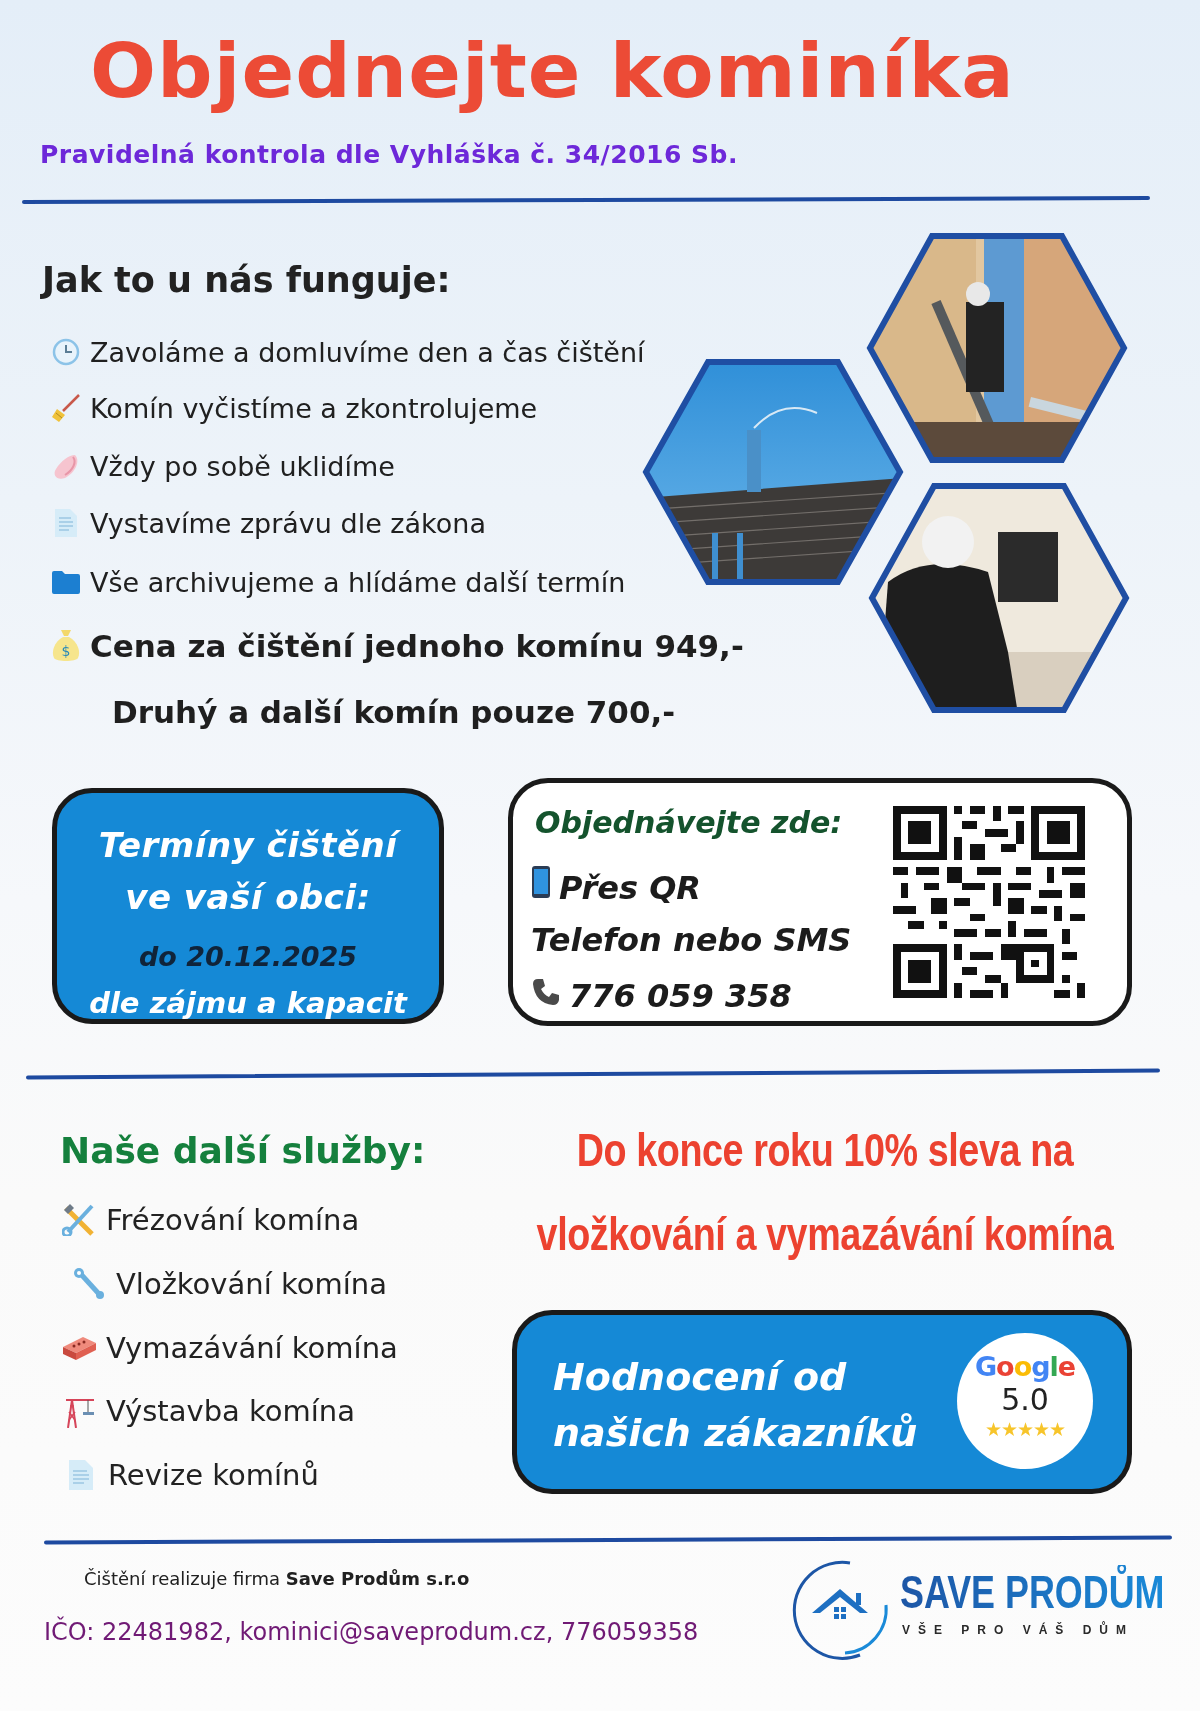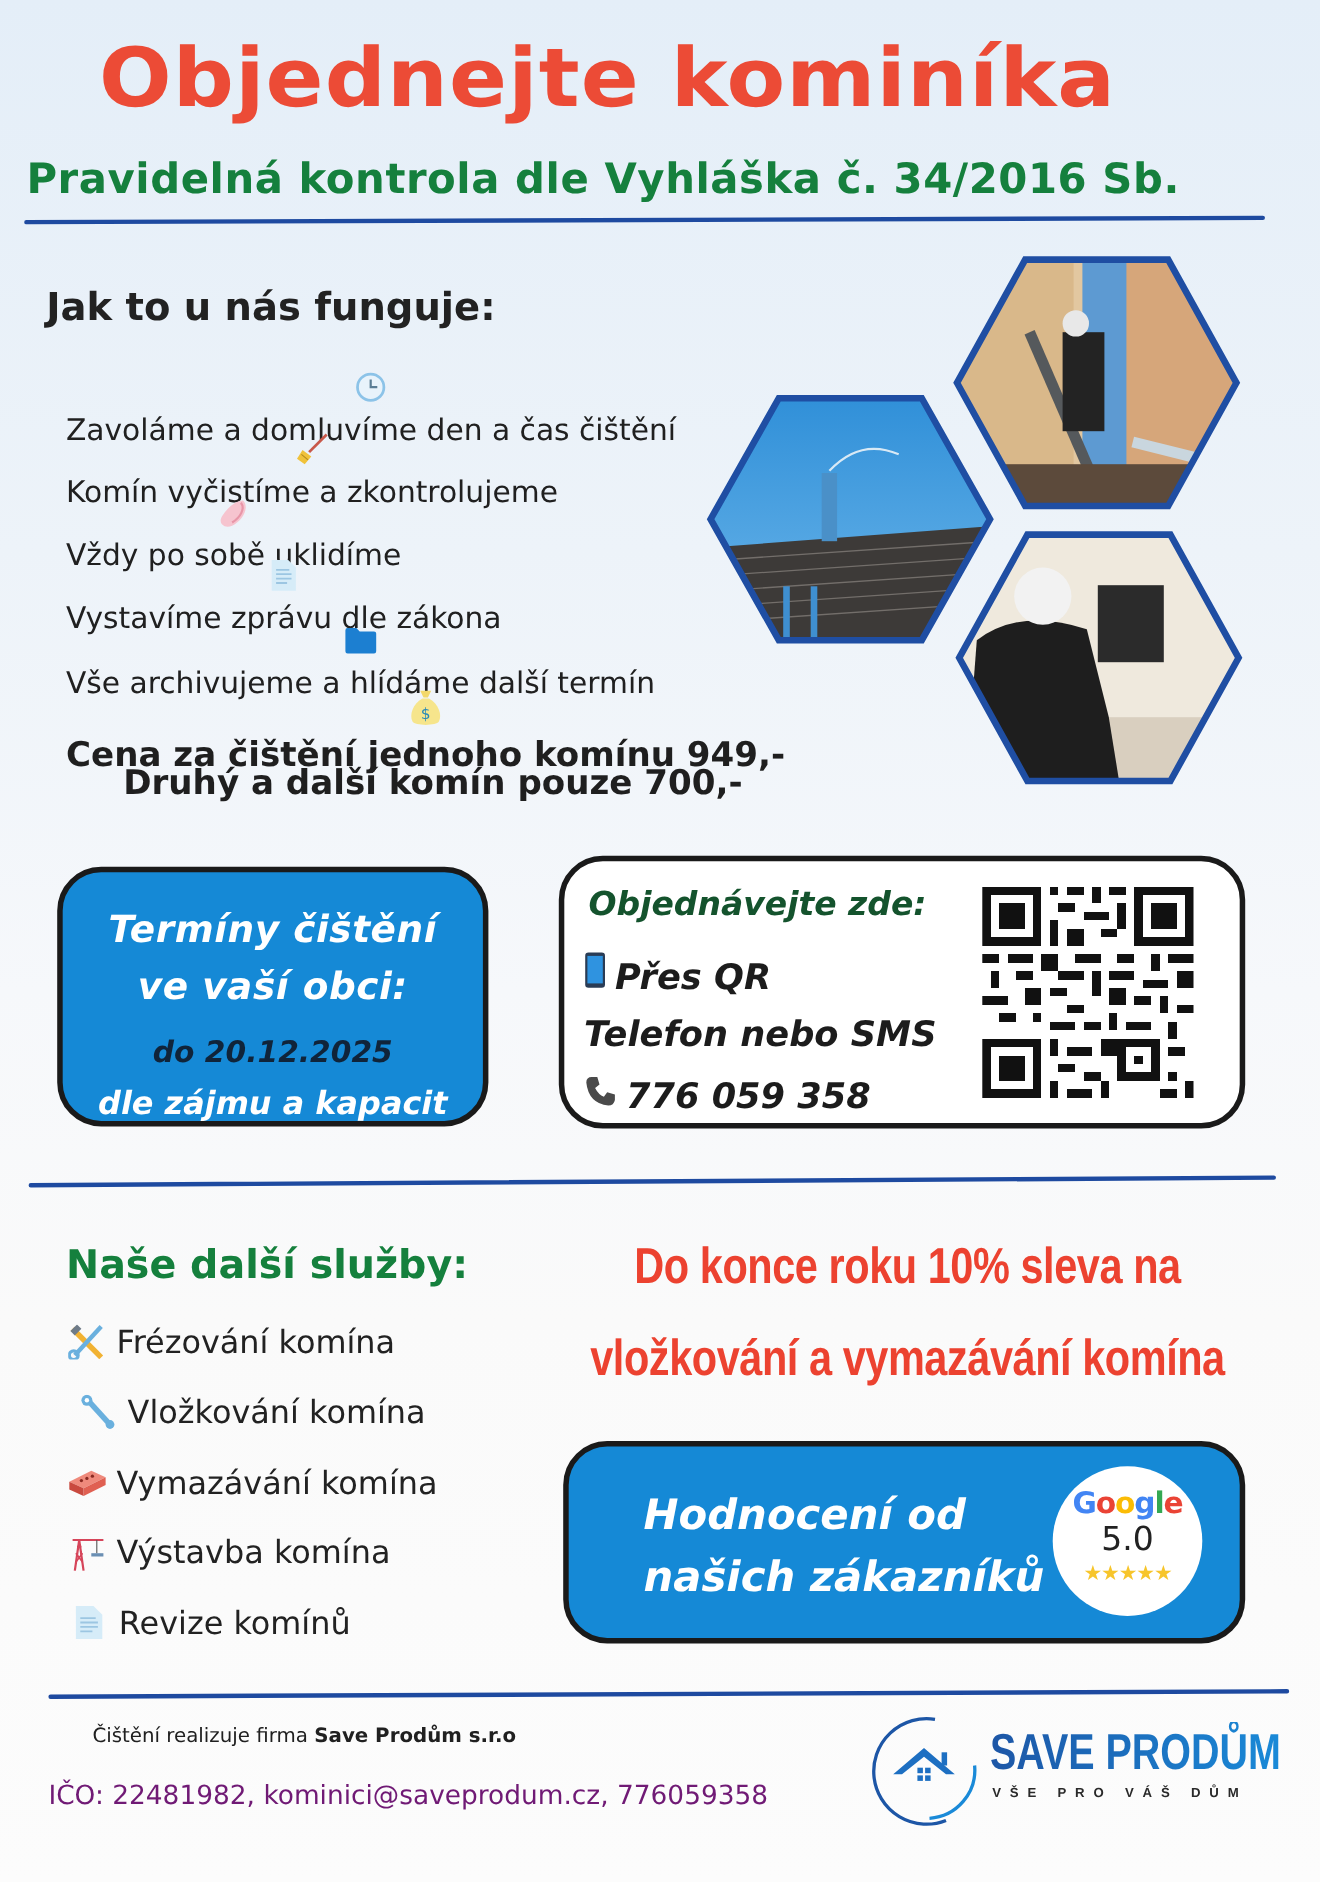--- a/index.html
+++ b/index.html
@@ -13,37 +13,37 @@
   .abs { position: absolute; }
 
   
   .title {
     left: 90px; top: 28px; width: 1020px;
     font-family: "DejaVu Sans", sans-serif; font-weight: bold;
     font-size: 74px; color: #ec4b36; letter-spacing: 1px;
     transform: scaleX(1.05); transform-origin: left top;
   }
   .subtitle {
-    left: 24px; top: 140px;
+    left: 40px; top: 140px;
     font-family: "DejaVu Sans", sans-serif; font-weight: bold;
-    font-size: 38px; color: #15803d; letter-spacing: 0.5px;
+    font-size: 25px; color: #6d28d9; letter-spacing: 0.5px;
   }
   .rule { height: 4px; background: #1e4aa0; border-radius: 2px; }
   .rule1 { left: 22px; top: 198px; width: 1128px; transform: rotate(-0.2deg); }
   .rule2 { left: 26px; top: 1072px; width: 1134px; transform: rotate(-0.35deg); }
   .rule3 { left: 44px; top: 1538px; width: 1128px; transform: rotate(-0.25deg); }
 
   
   .how-title {
     left: 42px; top: 260px;
     font-family: "DejaVu Sans", sans-serif; font-weight: bold; font-size: 35px; color: #222;
   }
   .step {
-    left: 60px; display: flex; align-items: center; gap: 8px;
-    font-family: "DejaVu Sans", sans-serif; font-size: 27px; color: #202020; flex-direction: column;
+    left: 50px; display: flex; align-items: center; gap: 8px;
+    font-family: "DejaVu Sans", sans-serif; font-size: 27px; color: #202020;
   }
   .step .ic { width: 32px; height: 32px; display: inline-flex; align-items: center; justify-content: center; flex: 0 0 32px; }
   .price {
     font-family: "DejaVu Sans", sans-serif; font-weight: bold; font-size: 31px; color: #1f1f1f;
   }
 
   
   .hex-wrap { position: absolute; }
   .hex-wrap svg { display: block; }
 
@@ -96,21 +96,21 @@
   }
 
   
   .review-box {
     left: 512px; top: 1310px; width: 620px; height: 184px;
     background: #1589d6; border: 5px solid #1a1a1a; border-radius: 40px;
   }
   .review-box .r-text {
     position: absolute; left: 36px; top: 34px;
     font-family: "DejaVu Sans", sans-serif; font-style: italic; font-weight: bold;
-    font-size: 38px; line-height: 56px; color: #fff; margin-left: 32px;
+    font-size: 38px; line-height: 56px; color: #fff;
   }
   .g-badge {
     position: absolute; left: 440px; top: 18px; width: 136px; height: 136px;
     border-radius: 50%; background: #fff; text-align: center; padding-top: 18px;
   }
   .g-badge .g-word { font-family: "DejaVu Sans", sans-serif; font-size: 27px; letter-spacing: -1px; font-weight: bold; }
   .g-badge .g-score { font-family: "DejaVu Sans", sans-serif; font-size: 30px; color: #222; line-height: 36px; }
   .g-badge .g-stars { color: #f7c52b; font-size: 19px; letter-spacing: -1px; }
 
   

